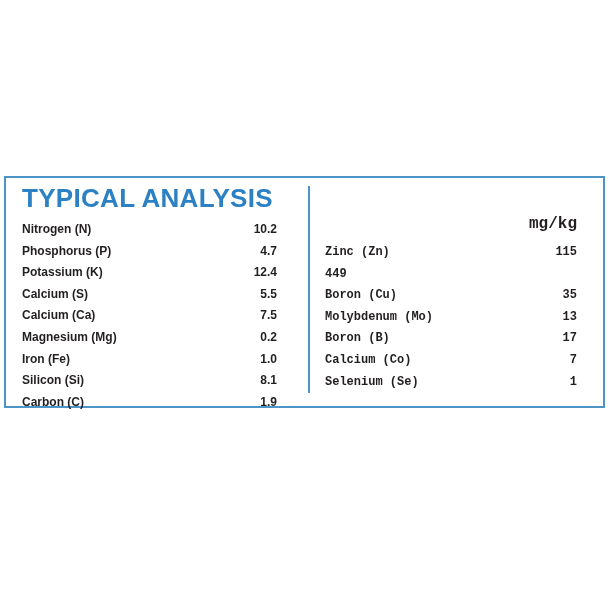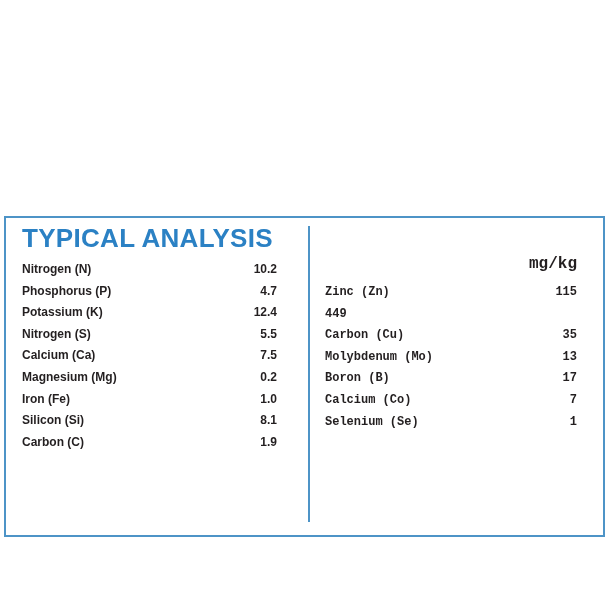--- a/index.html
+++ b/index.html
@@ -10,25 +10,24 @@
     height: 610px;
     font-family: "Liberation Sans", sans-serif;
     position: relative;
     overflow: hidden;
   }
   .panel {
     position: absolute;
     left: 4px;
     top: 176px;
     width: 601px;
-    height: 321px;
+    height: 232px;
     border: 2px solid #4d94c7;
     box-sizing: border-box;
     background: #ffffff;
-    margin-top: 40px;
   }
   .columns {
     position: relative;
     display: flex;
     height: 100%;
   }
   .divider {
     position: absolute;
     left: 302px;
     top: 8px;
@@ -106,21 +105,21 @@
         </div>
         <div class="row">
           <span class="label">Phosphorus (P)</span>
           <span class="value">4.7</span>
         </div>
         <div class="row">
           <span class="label">Potassium (K)</span>
           <span class="value">12.4</span>
         </div>
         <div class="row">
-          <span class="label">Nitrogen (S)</span>
+          <span class="label">Calcium (S)</span>
           <span class="value">5.5</span>
         </div>
         <div class="row">
           <span class="label">Calcium (Ca)</span>
           <span class="value">7.5</span>
         </div>
         <div class="row">
           <span class="label">Magnesium (Mg)</span>
           <span class="value">0.2</span>
         </div>
@@ -146,21 +145,21 @@
       </div>
       <div class="rows">
         <div class="row">
           <span class="label">Zinc (Zn)</span>
           <span class="value">115</span>
         </div>
         <div class="row">
           <span class="value">449</span>
         </div>
         <div class="row">
-          <span class="label">Carbon (Cu)</span>
+          <span class="label">Boron (Cu)</span>
           <span class="value">35</span>
         </div>
         <div class="row">
           <span class="label">Molybdenum (Mo)</span>
           <span class="value">13</span>
         </div>
         <div class="row">
           <span class="label">Boron (B)</span>
           <span class="value">17</span>
         </div>

